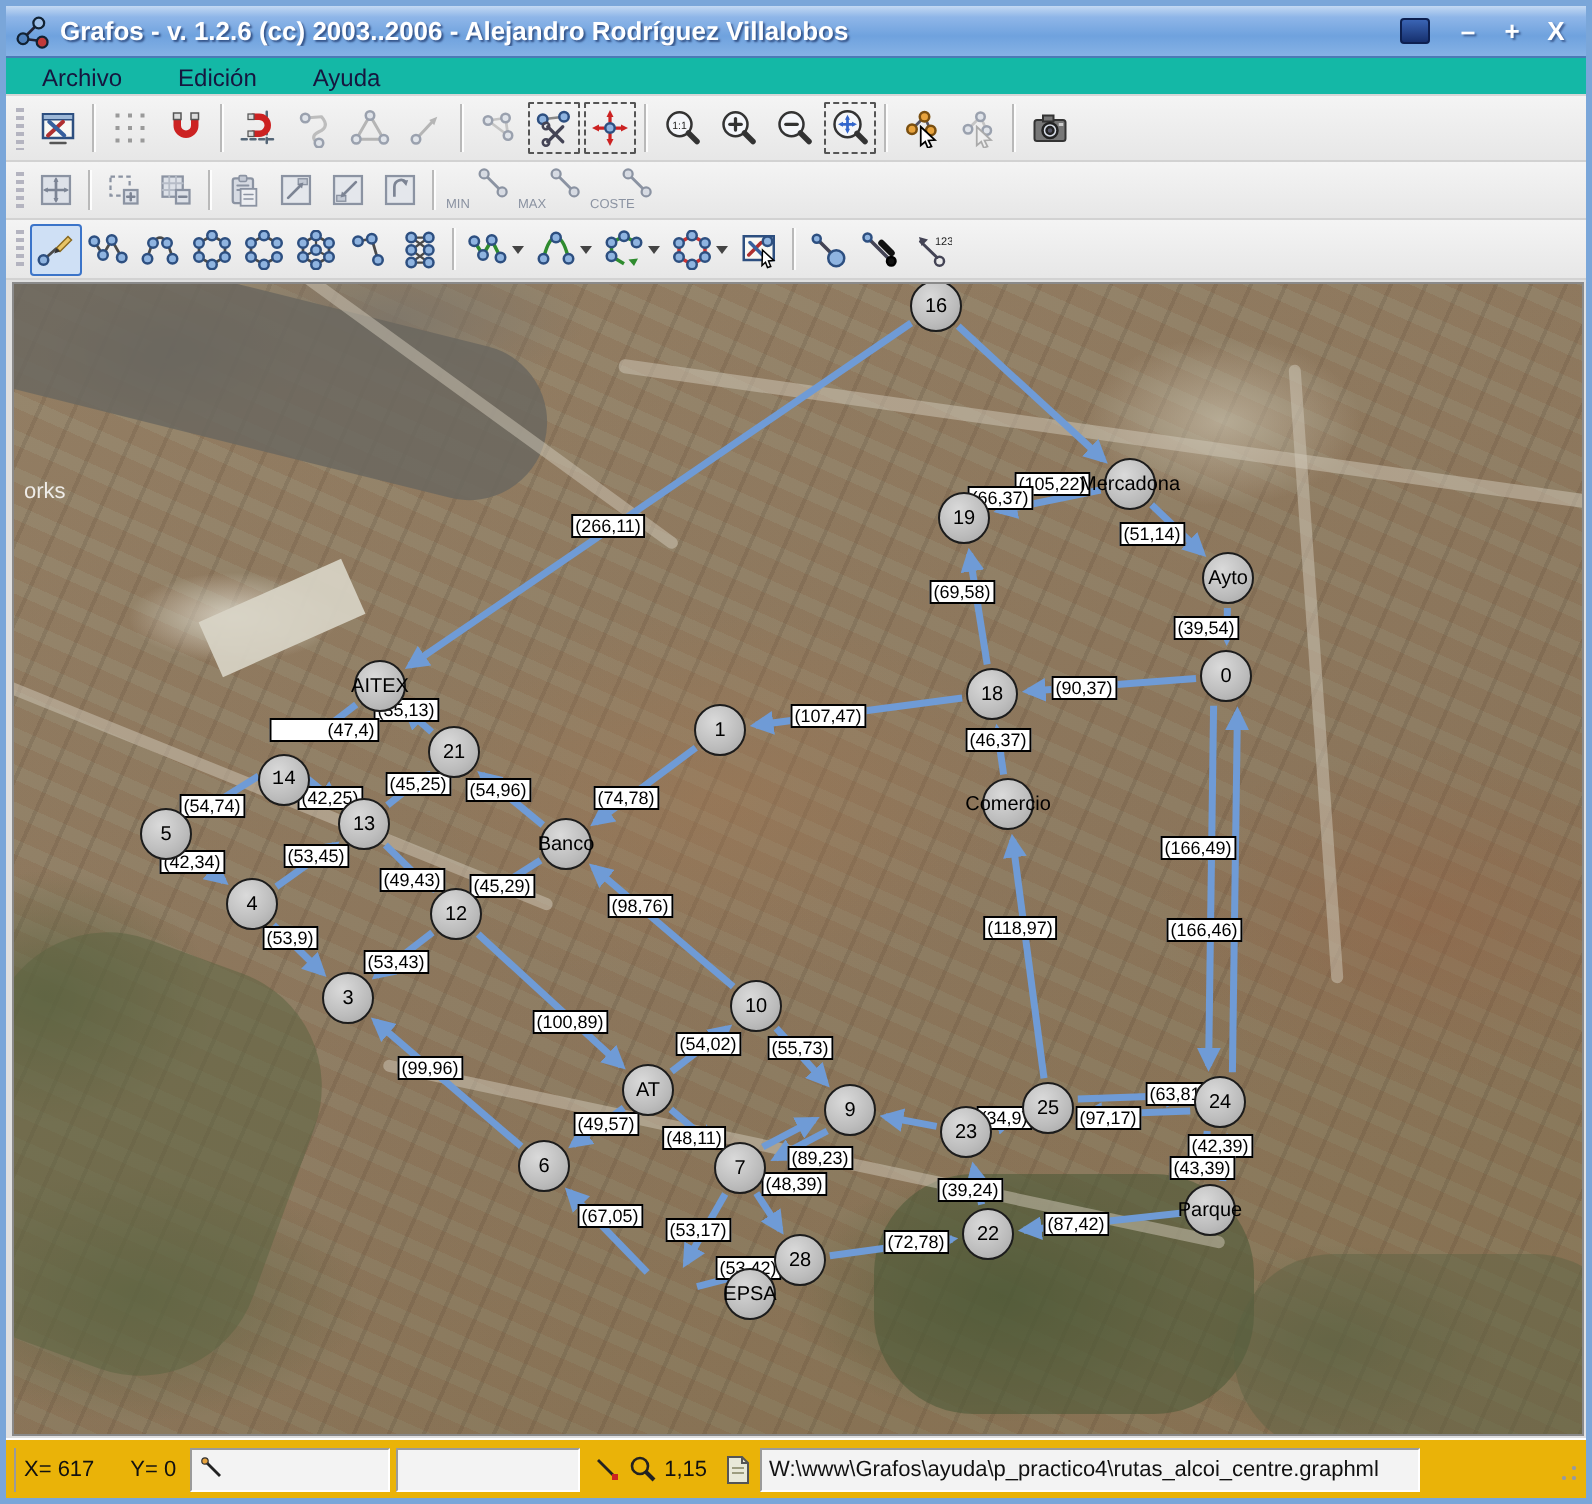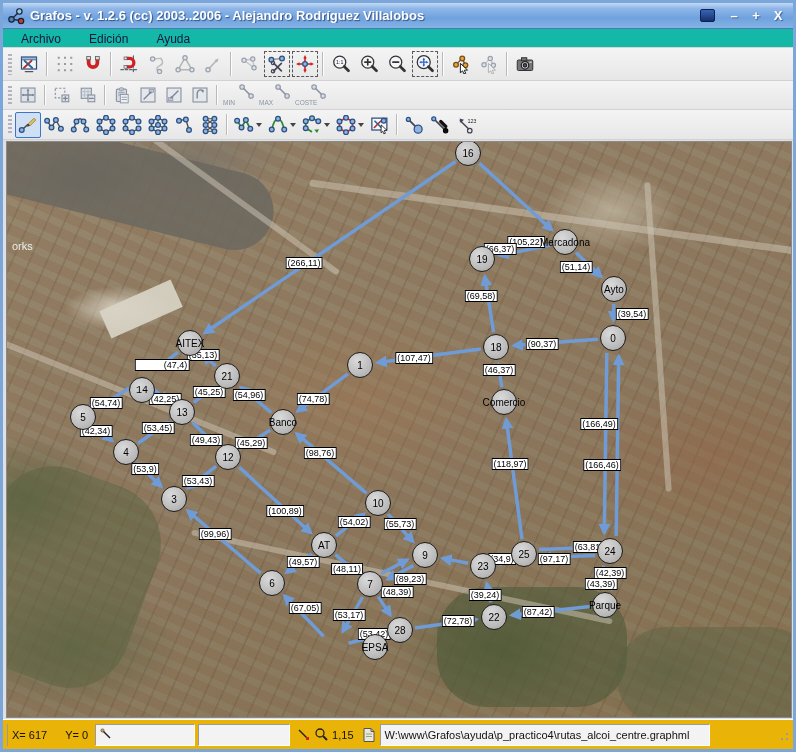--- a/index.html
+++ b/index.html
@@ -694,21 +694,21 @@
           <line x1="316.6" y1="494.2" x2="277.5" y2="453.9" stroke="#6f9bd6" stroke-width="3.5" marker-end="url(#arw)"></line>
           <line x1="355.6" y1="455.0" x2="335.9" y2="489.4" stroke="#6f9bd6" stroke-width="3.5" marker-end="url(#arw)"></line>
           <line x1="341.5" y1="501.3" x2="375.6" y2="492.5" stroke="#6f9bd6" stroke-width="3.5" marker-end="url(#arw)"></line>
           <line x1="371.2" y1="454.6" x2="383.2" y2="472.9" stroke="#6f9bd6" stroke-width="3.5" marker-end="url(#arw)"></line>
         </svg>
         <div class="elabel" style="left: 519px; top: 64px; margin-top: 36px;">(105,22)</div>
         <div class="elabel" style="left: 297px; top: 121px;">(266,11)</div>
         <div class="elabel" style="left: 493px; top: 107px;">(66,37)</div>
         <div class="elabel" style="left: 569px; top: 125px;">(51,14)</div>
         <div class="elabel" style="left: 474px; top: 154px;">(69,58)</div>
-        <div class="elabel" style="left: 625px; top: 172px;">(39,54)</div>
+        <div class="elabel" style="left: 596px; top: 172px;">(39,54)</div>
         <div class="elabel" style="left: 535px; top: 202px;">(90,37)</div>
         <div class="elabel" style="left: 407px; top: 216px;">(107,47)</div>
         <div class="elabel" style="left: 492px; top: 228px;">(46,37)</div>
         <div class="elabel" style="left: 592px; top: 282px;">(166,49)</div>
         <div class="elabel" style="left: 595px; top: 323px;">(166,46)</div>
         <div class="elabel" style="left: 503px; top: 322px;">(118,97)</div>
         <div class="elabel" style="left: 196px; top: 213px;">(35,13)</div>
         <div class="elabel" style="left: 155px; top: 223px; padding-left: 28px;">(47,4)</div>
         <div class="elabel" style="left: 202px; top: 250px;">(45,25)</div>
         <div class="elabel" style="left: 242px; top: 253px;">(54,96)</div>

